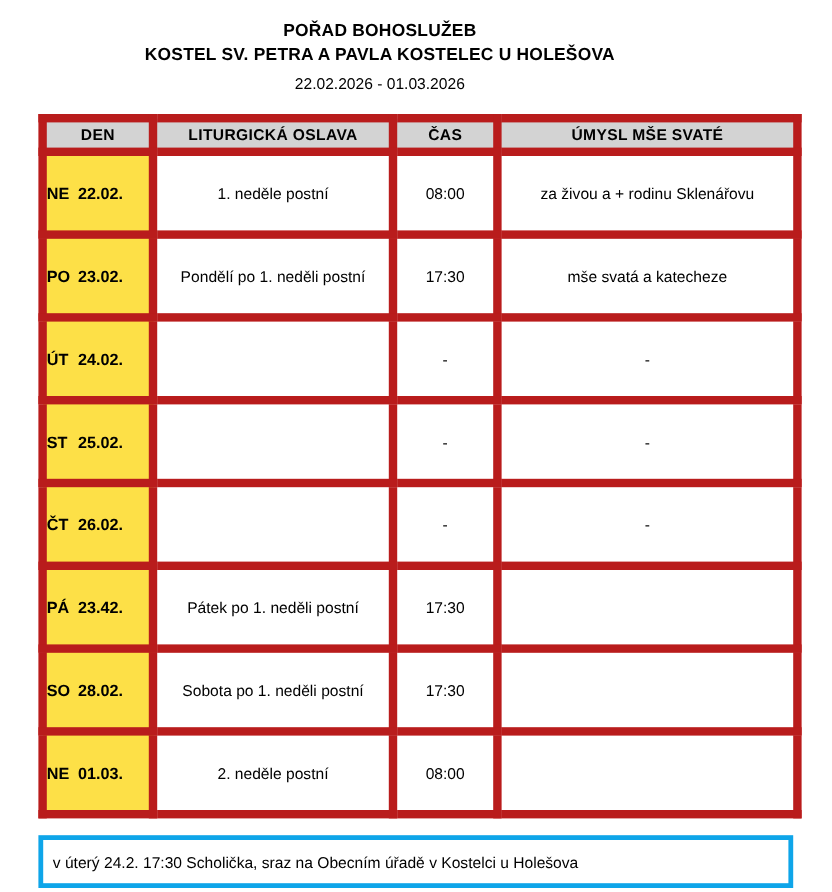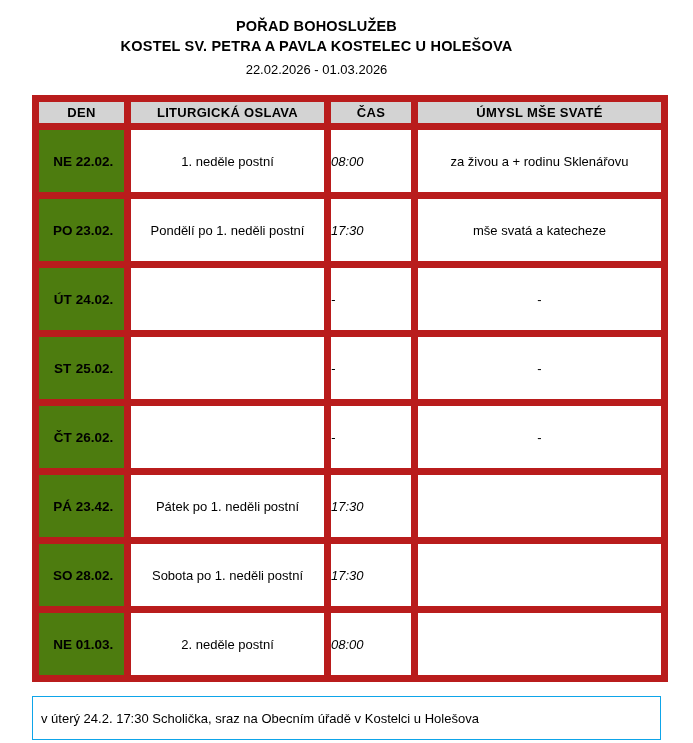--- a/index.html
+++ b/index.html
@@ -66,58 +66,58 @@
   }
   col.c-day    { width: 92px; }
   col.c-lit    { width: 200px; }
   col.c-time   { width: 87px; }
   col.c-intent { width: 250px; }
 
   table.schedule tbody tr {
     height: 69px;
   }
   td.day {
-    background: #4d7c0f;
+    background: #fde047;
     font-size: 13.5px;
     font-weight: bold;
-    text-align: center;
+    text-align: left;
     vertical-align: middle;
     padding-left: 7px;
     white-space: nowrap;
   }
   td.day .dow {
     display: inline-block;
     min-width: 26px;
   }
   td.day .date {
     display: inline-block;
   }
   td.lit {
     font-size: 13px;
     text-align: center;
     vertical-align: middle;
     padding: 0 4px;
   }
   td.time {
     font-size: 13px;
-    vertical-align: middle;
-    font-style: italic;
+    text-align: center;
+    vertical-align: middle;
   }
   td.intent {
     font-size: 13px;
     text-align: center;
     vertical-align: middle;
     padding: 0 6px;
     margin-top: 41px;
   }
   .note-box {
     margin: 14px 32px 0 32px;
     width: 629px;
     box-sizing: border-box;
-    border: 1px solid #0ea5e9;
+    border: 4px solid #0ea5e9;
     height: 44px;
     display: flex;
     align-items: center;
     padding-left: 8px;
     font-size: 13px;
   }
 </style>
 </head>
 <body>
 

